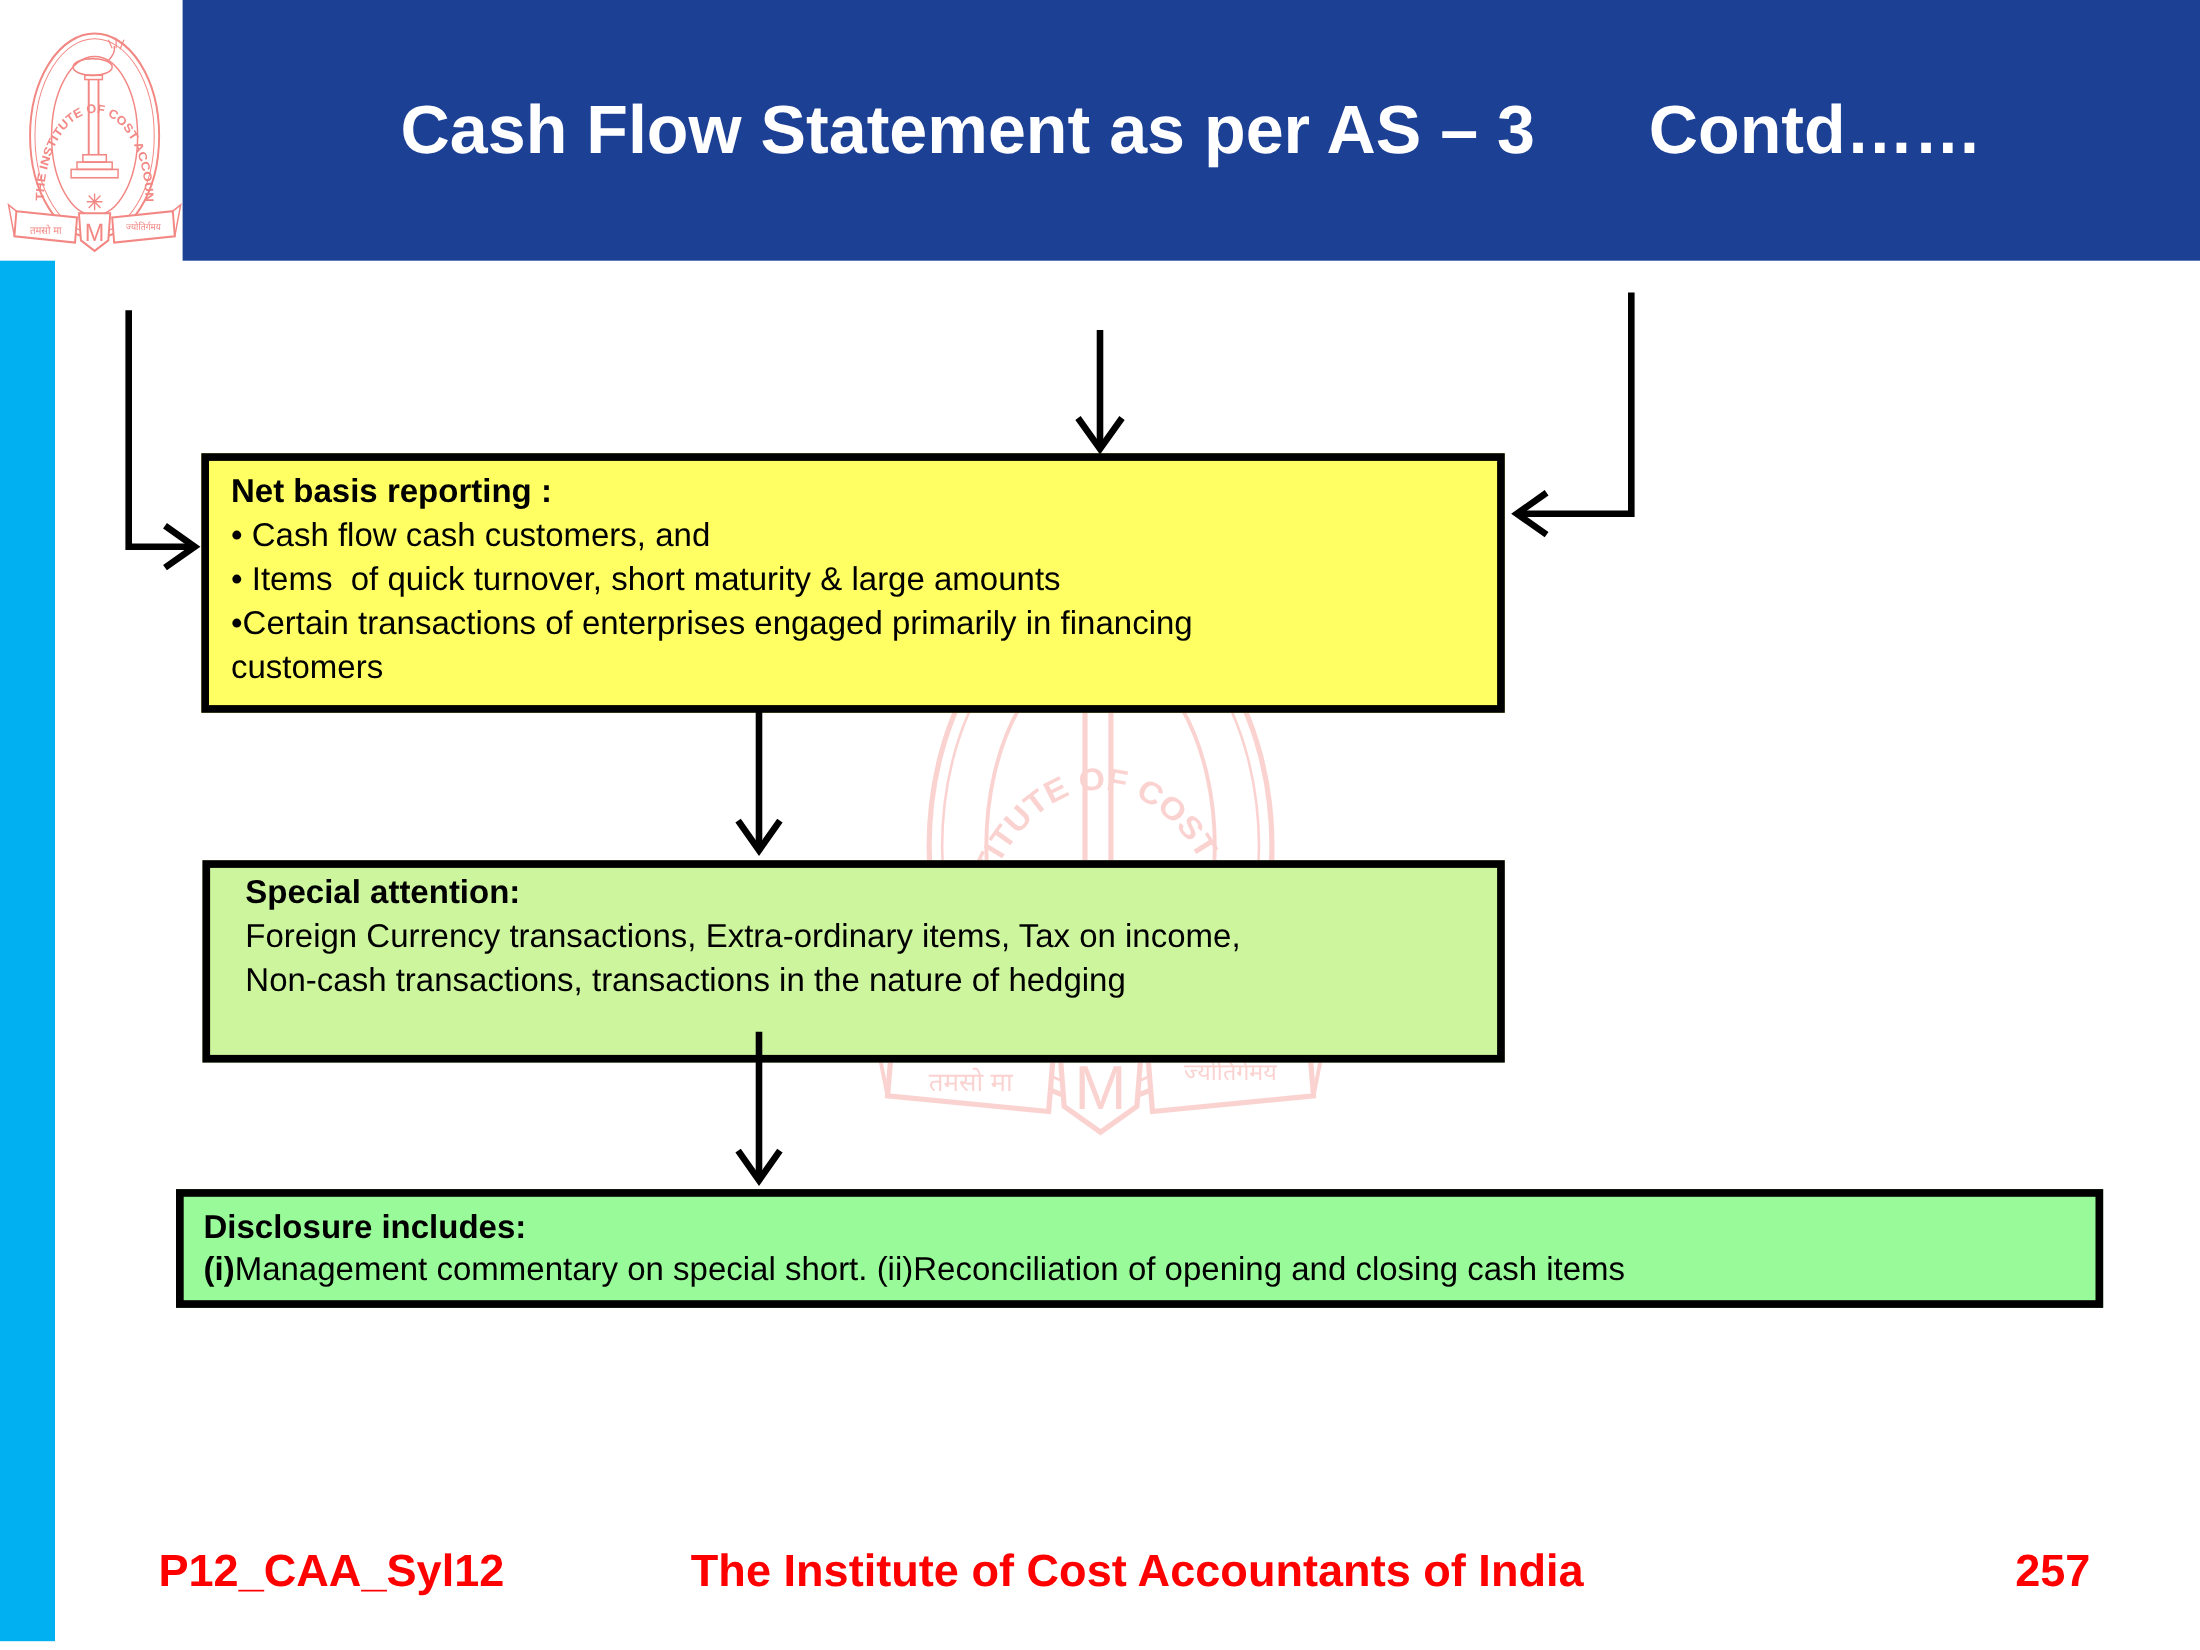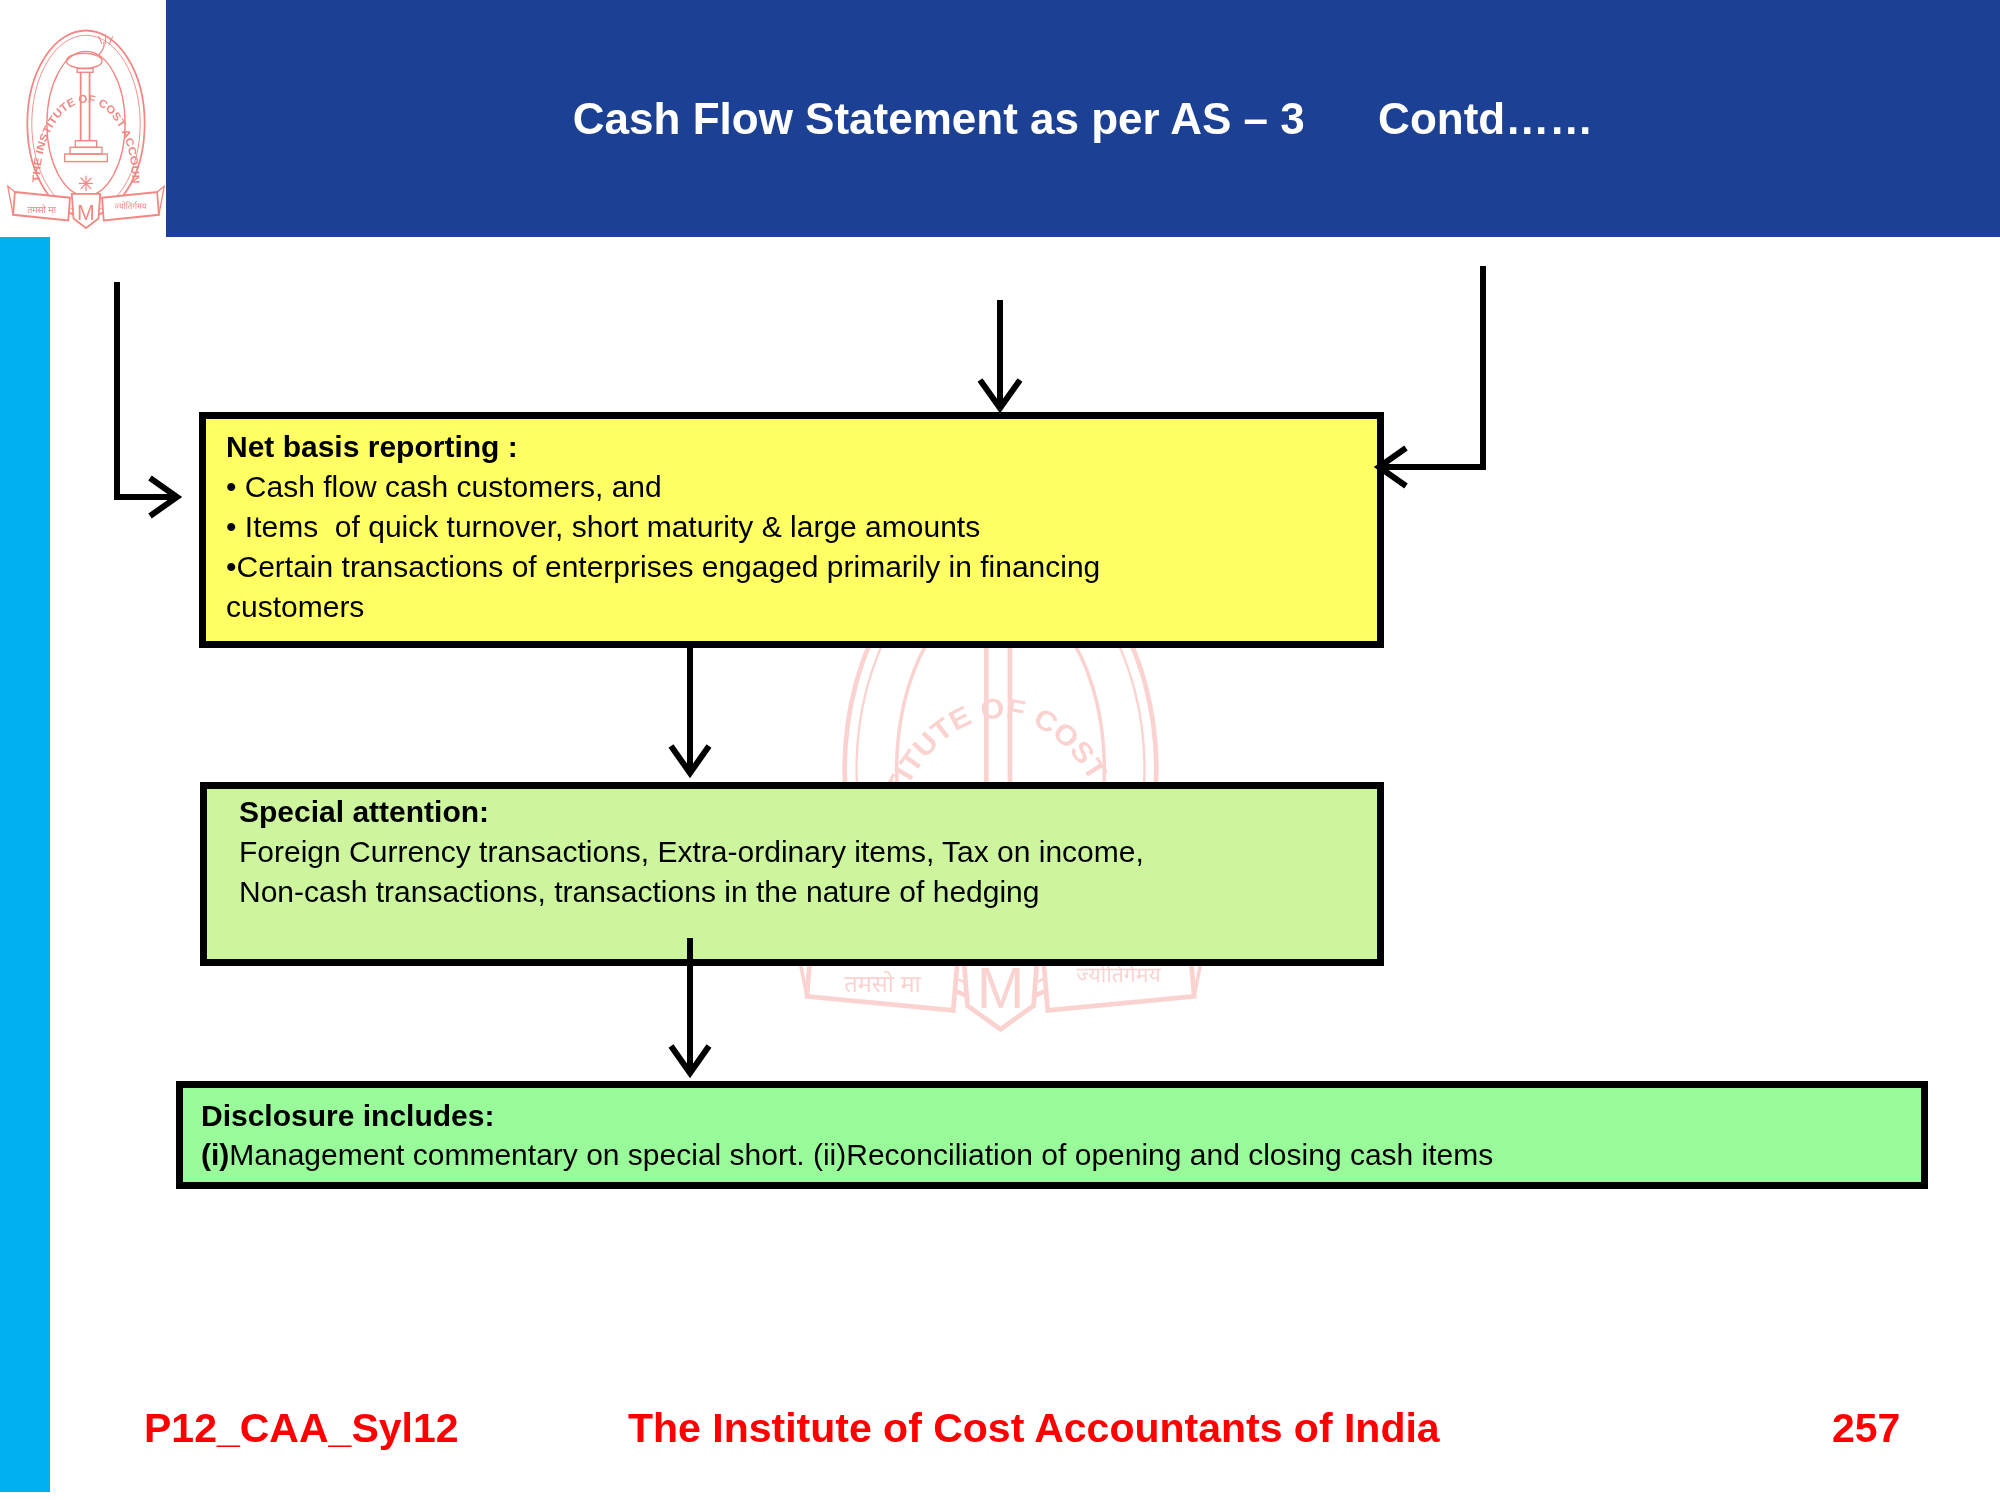--- a/index.html
+++ b/index.html
@@ -2,31 +2,31 @@
 <html><head>
 <meta charset="utf-8">
 <style>
   html,body{margin:0;padding:0;background:#fff;}
   .slide{position:relative;width:2000px;height:1500px;background:#ffffff;overflow:hidden;
          font-family:"Liberation Sans", sans-serif;}
 
   
   .header-bar{position:absolute;left:166px;top:0;width:1834px;height:237px;background:#1c4094;
               display:flex;align-items:center;justify-content:center;}
-  .header-title{color:#ffffff;font-size:44px;font-weight:bold;white-space:pre;letter-spacing:0px;}
+  .header-title{color:#ffffff;font-size:62px;font-weight:bold;white-space:pre;letter-spacing:0px;}
 
   
   .cyan-stripe{position:absolute;left:0;top:237px;width:50px;height:1255px;background:#00b0f0;}
 
   
   .logo{position:absolute;left:6px;top:2px;}
   .watermark{position:absolute;left:788px;top:468px;opacity:0.36;z-index:1;}
 
   
-  .dbox{position:absolute;border:7px solid #000;box-sizing:border-box;z-index:2;color:#000;margin-left:16px;}
+  .dbox{position:absolute;border:7px solid #000;box-sizing:border-box;z-index:2;color:#000;}
   .box-net{left:183px;top:412px;width:1185px;height:236px;background:#ffff63;padding:8px 20px;}
   .box-special{left:184px;top:782px;width:1184px;height:184px;background:#ccf59d;padding:3px 32px;}
   .box-disclosure{left:160px;top:1081px;width:1752px;height:108px;background:#99fa99;padding:8px 18px;}
   .box-line{font-size:30px;line-height:40px;white-space:pre;}
   .box-disclosure .box-line{line-height:39px;white-space:pre-wrap;}
   .bold{font-weight:bold;}
 
   
   .connectors{position:absolute;left:0;top:0;z-index:3;pointer-events:none;}
 

